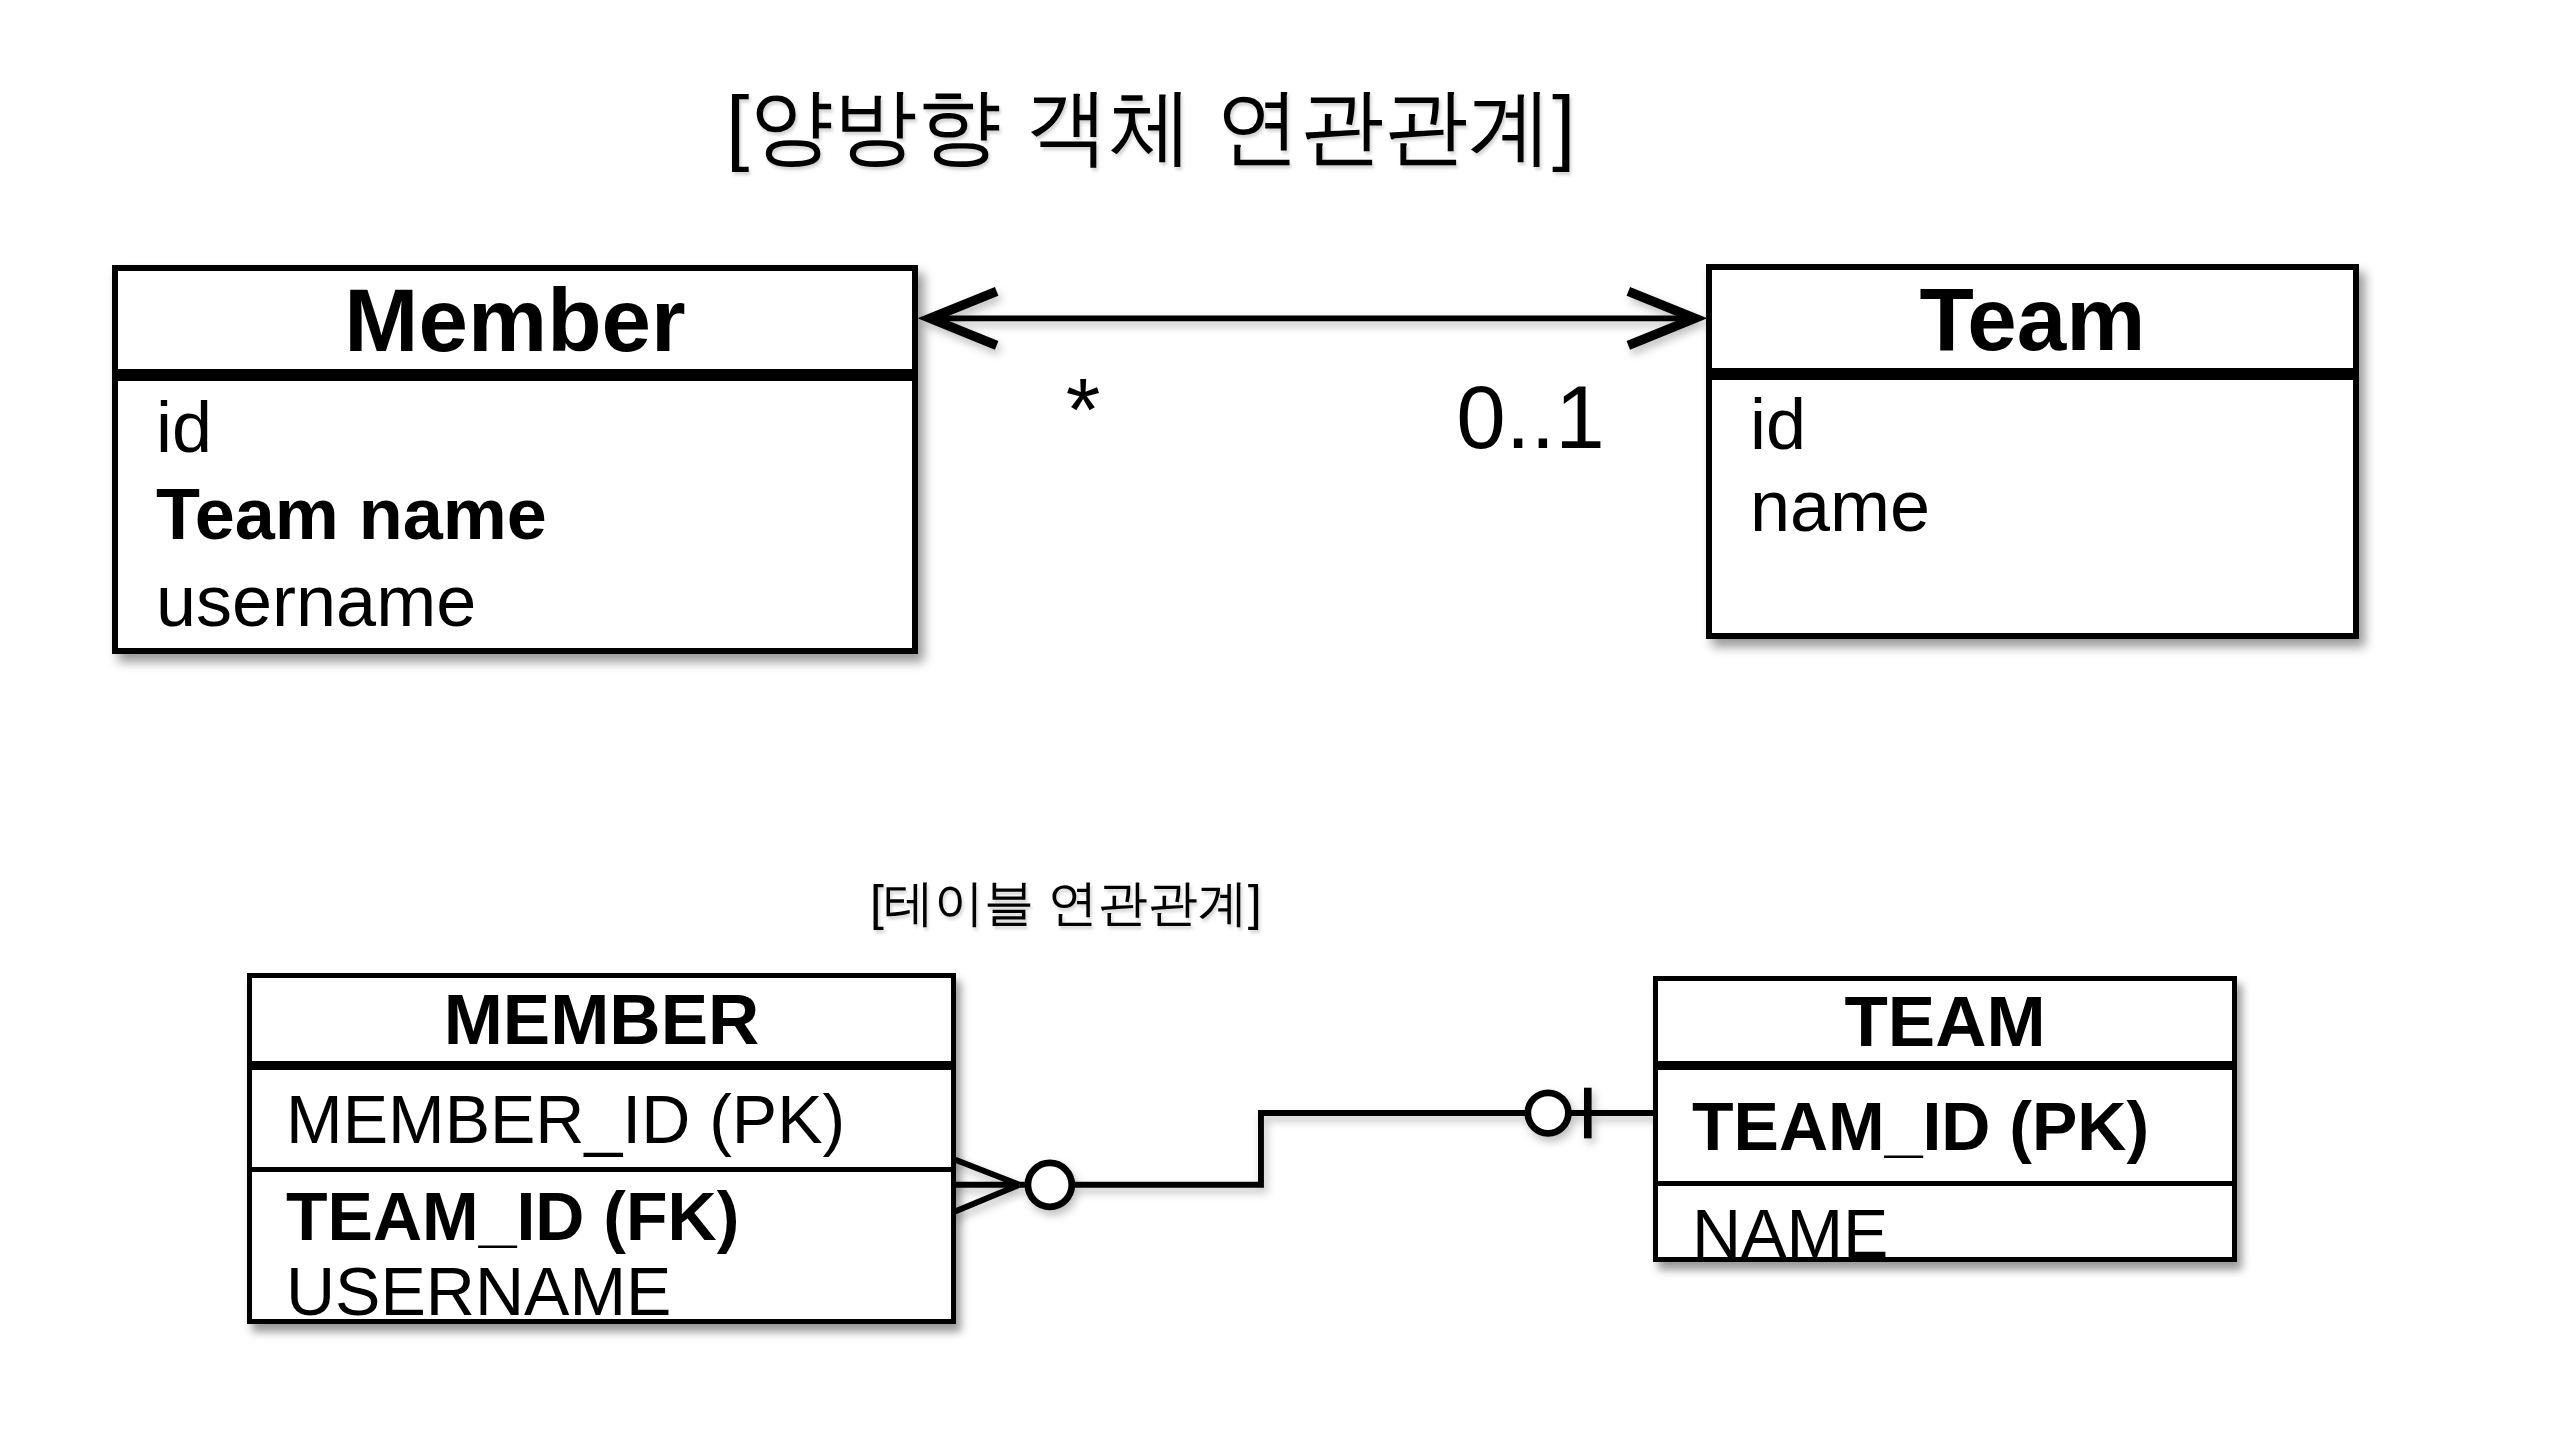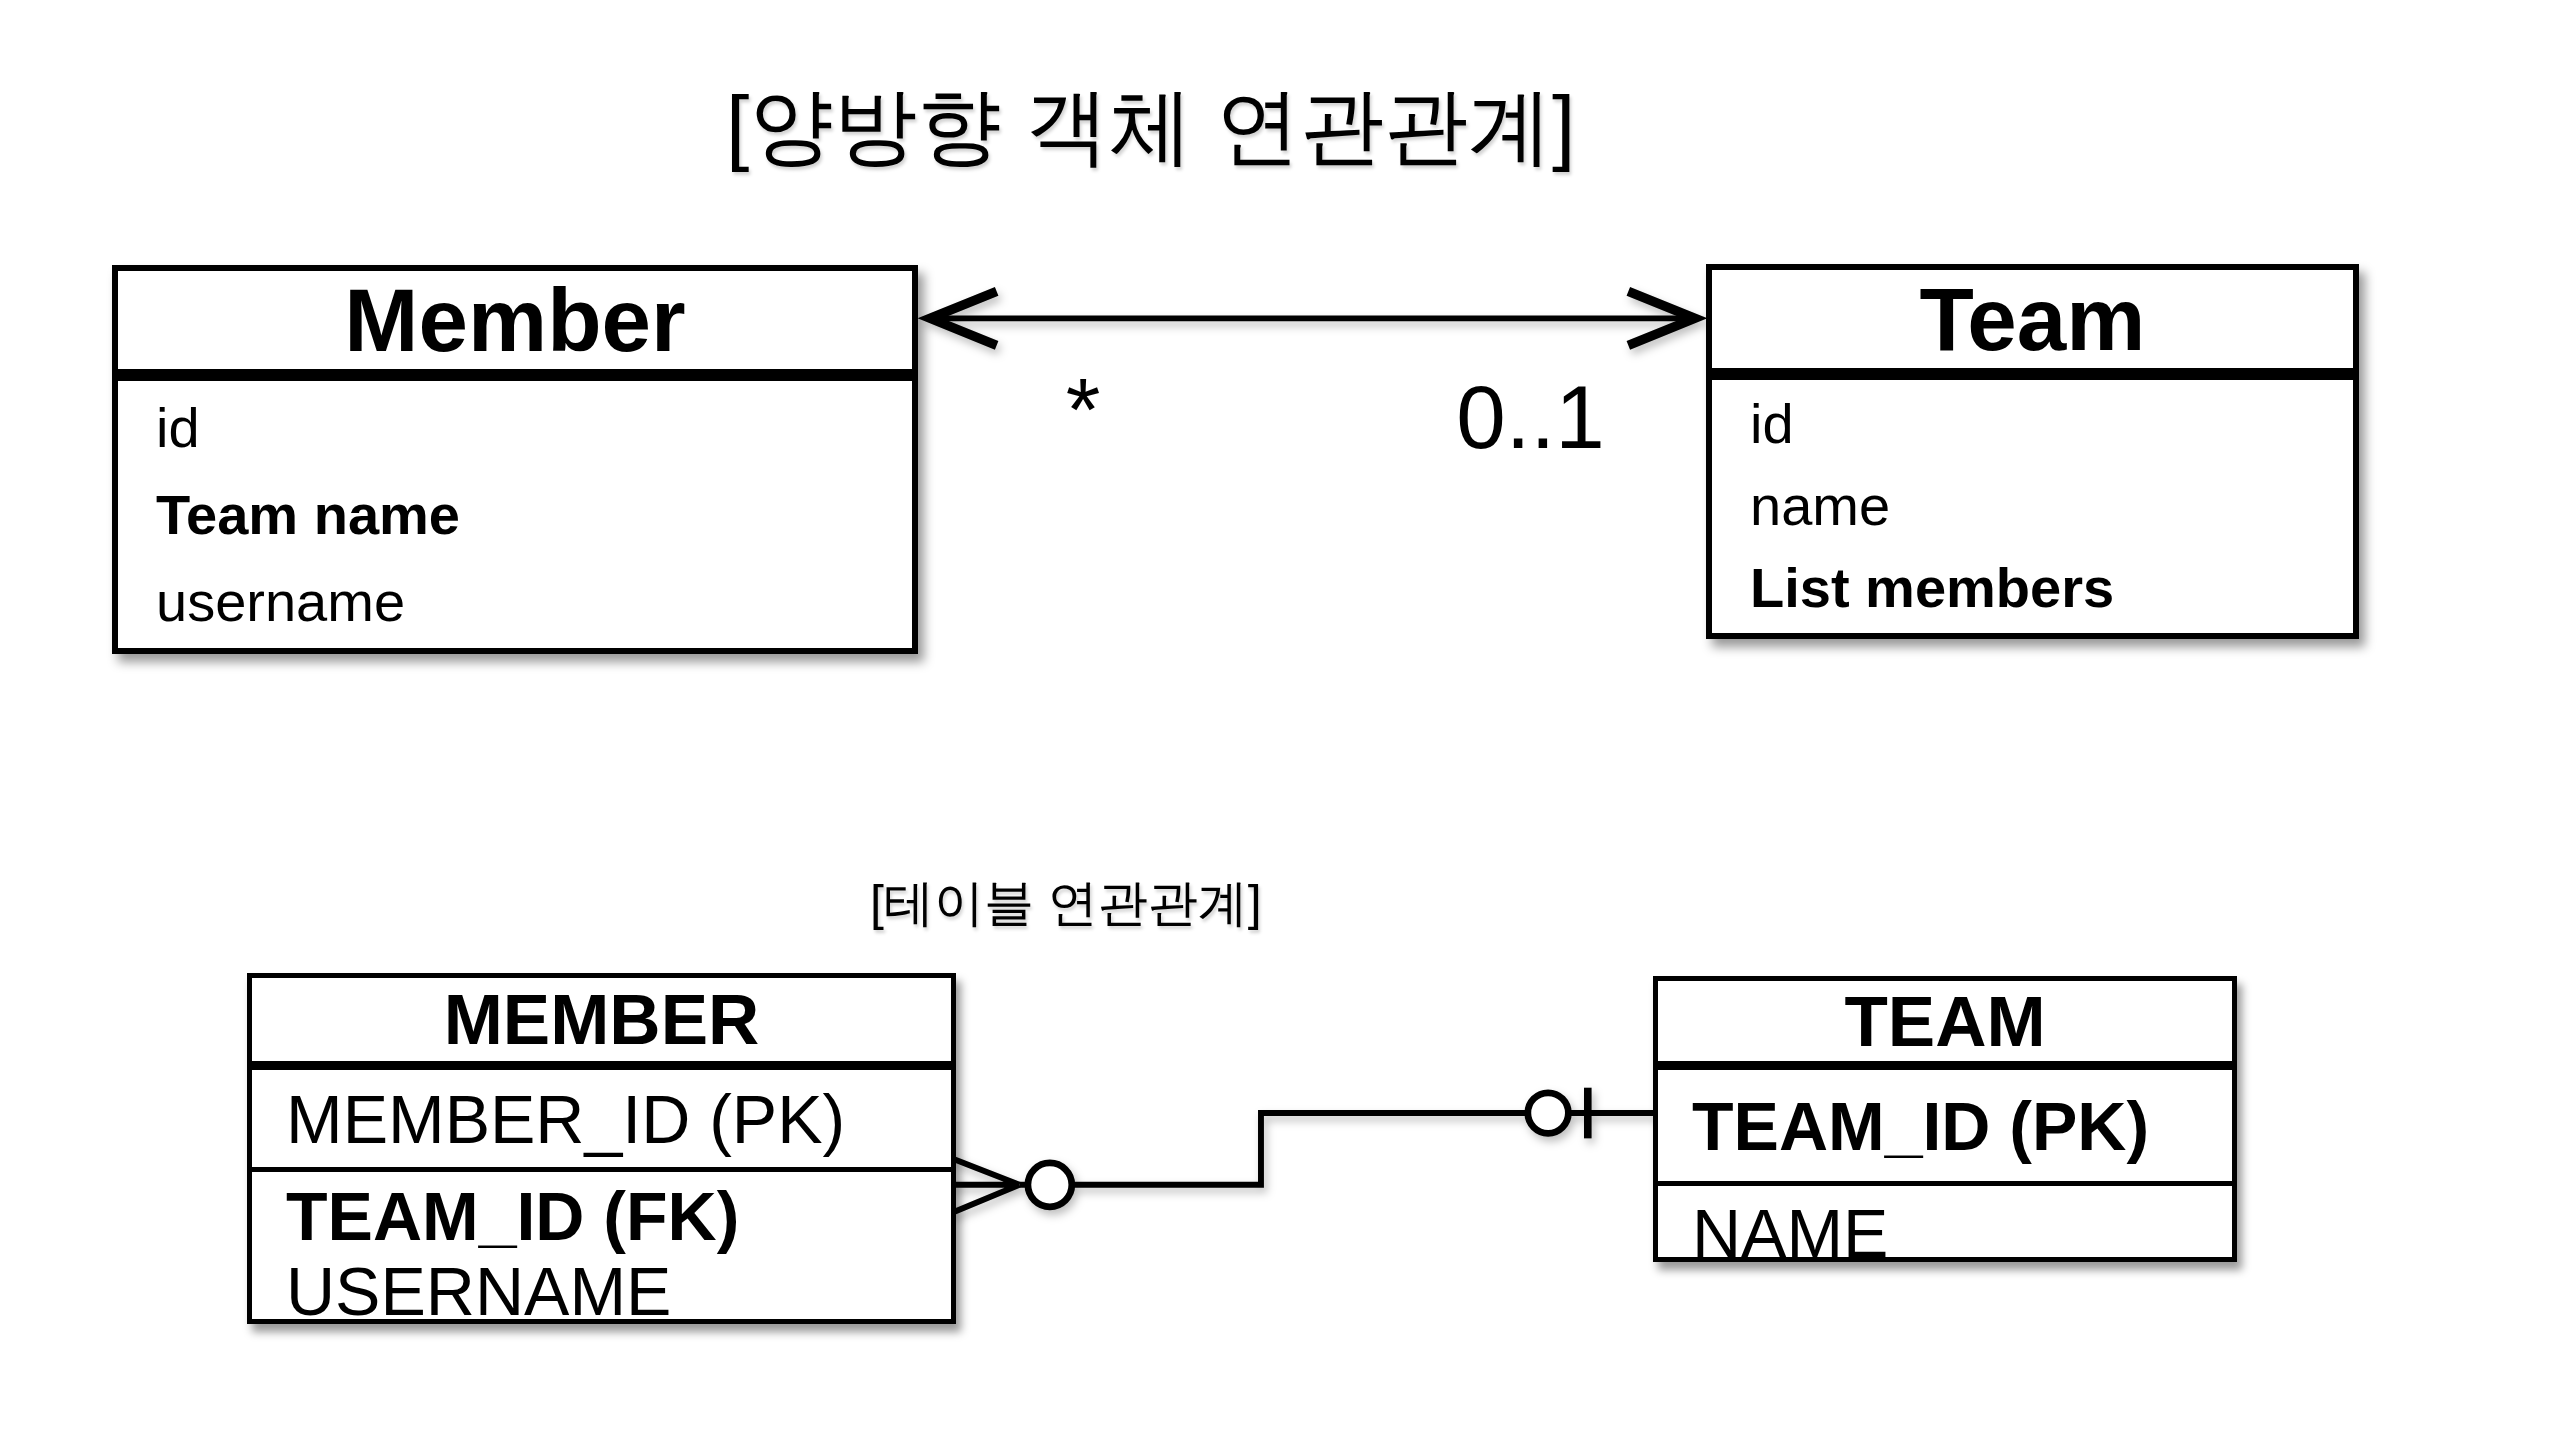--- a/index.html
+++ b/index.html
@@ -31,21 +31,21 @@
   #member-class{left:112px;top:265px;width:806px;height:389px;}
   #team-class{left:1706px;top:264px;width:653px;height:375px;}
   .cls-header{
     box-sizing:border-box;
     height:104px;
     border-bottom:6.8px solid #000;
     display:flex;align-items:center;justify-content:center;
     font-size:89px;font-weight:bold;
   }
   .cls-sep{box-sizing:border-box;height:5px;border-bottom:6px solid #000;}
-  .cls-fields{padding:3.4px 8.4px 0 38px;font-size:56px;}
+  .cls-fields{padding:3.4px 8.4px 0 38px;font-size:72px;}
   #member-class .cls-fields div{line-height:87px;}
   #team-class .cls-fields div{line-height:82px;}
   .bold{font-weight:bold;}
 
   
   .mult{
     position:absolute;
     font-size:89px;line-height:101px;
     text-align:center;white-space:nowrap;
   }
@@ -125,21 +125,20 @@
       <div>username</div>
     </div>
   </div>
 
   <div id="team-class" class="cls-box">
     <div class="cls-header">Team</div>
     <div class="cls-sep"></div>
     <div class="cls-fields">
       <div>id</div>
       <div>name</div>
-      <div class="bold">List members</div>
     </div>
   </div>
 
   <div id="mult-many" class="mult">*</div>
   <div id="mult-zeroone" class="mult">0..1</div>
 
   <div id="member-table" class="tbl-box">
     <div class="tbl-header">MEMBER</div>
     <div class="tbl-sep"></div>
     <div class="tbl-row row-pk">MEMBER_ID (PK)</div>

